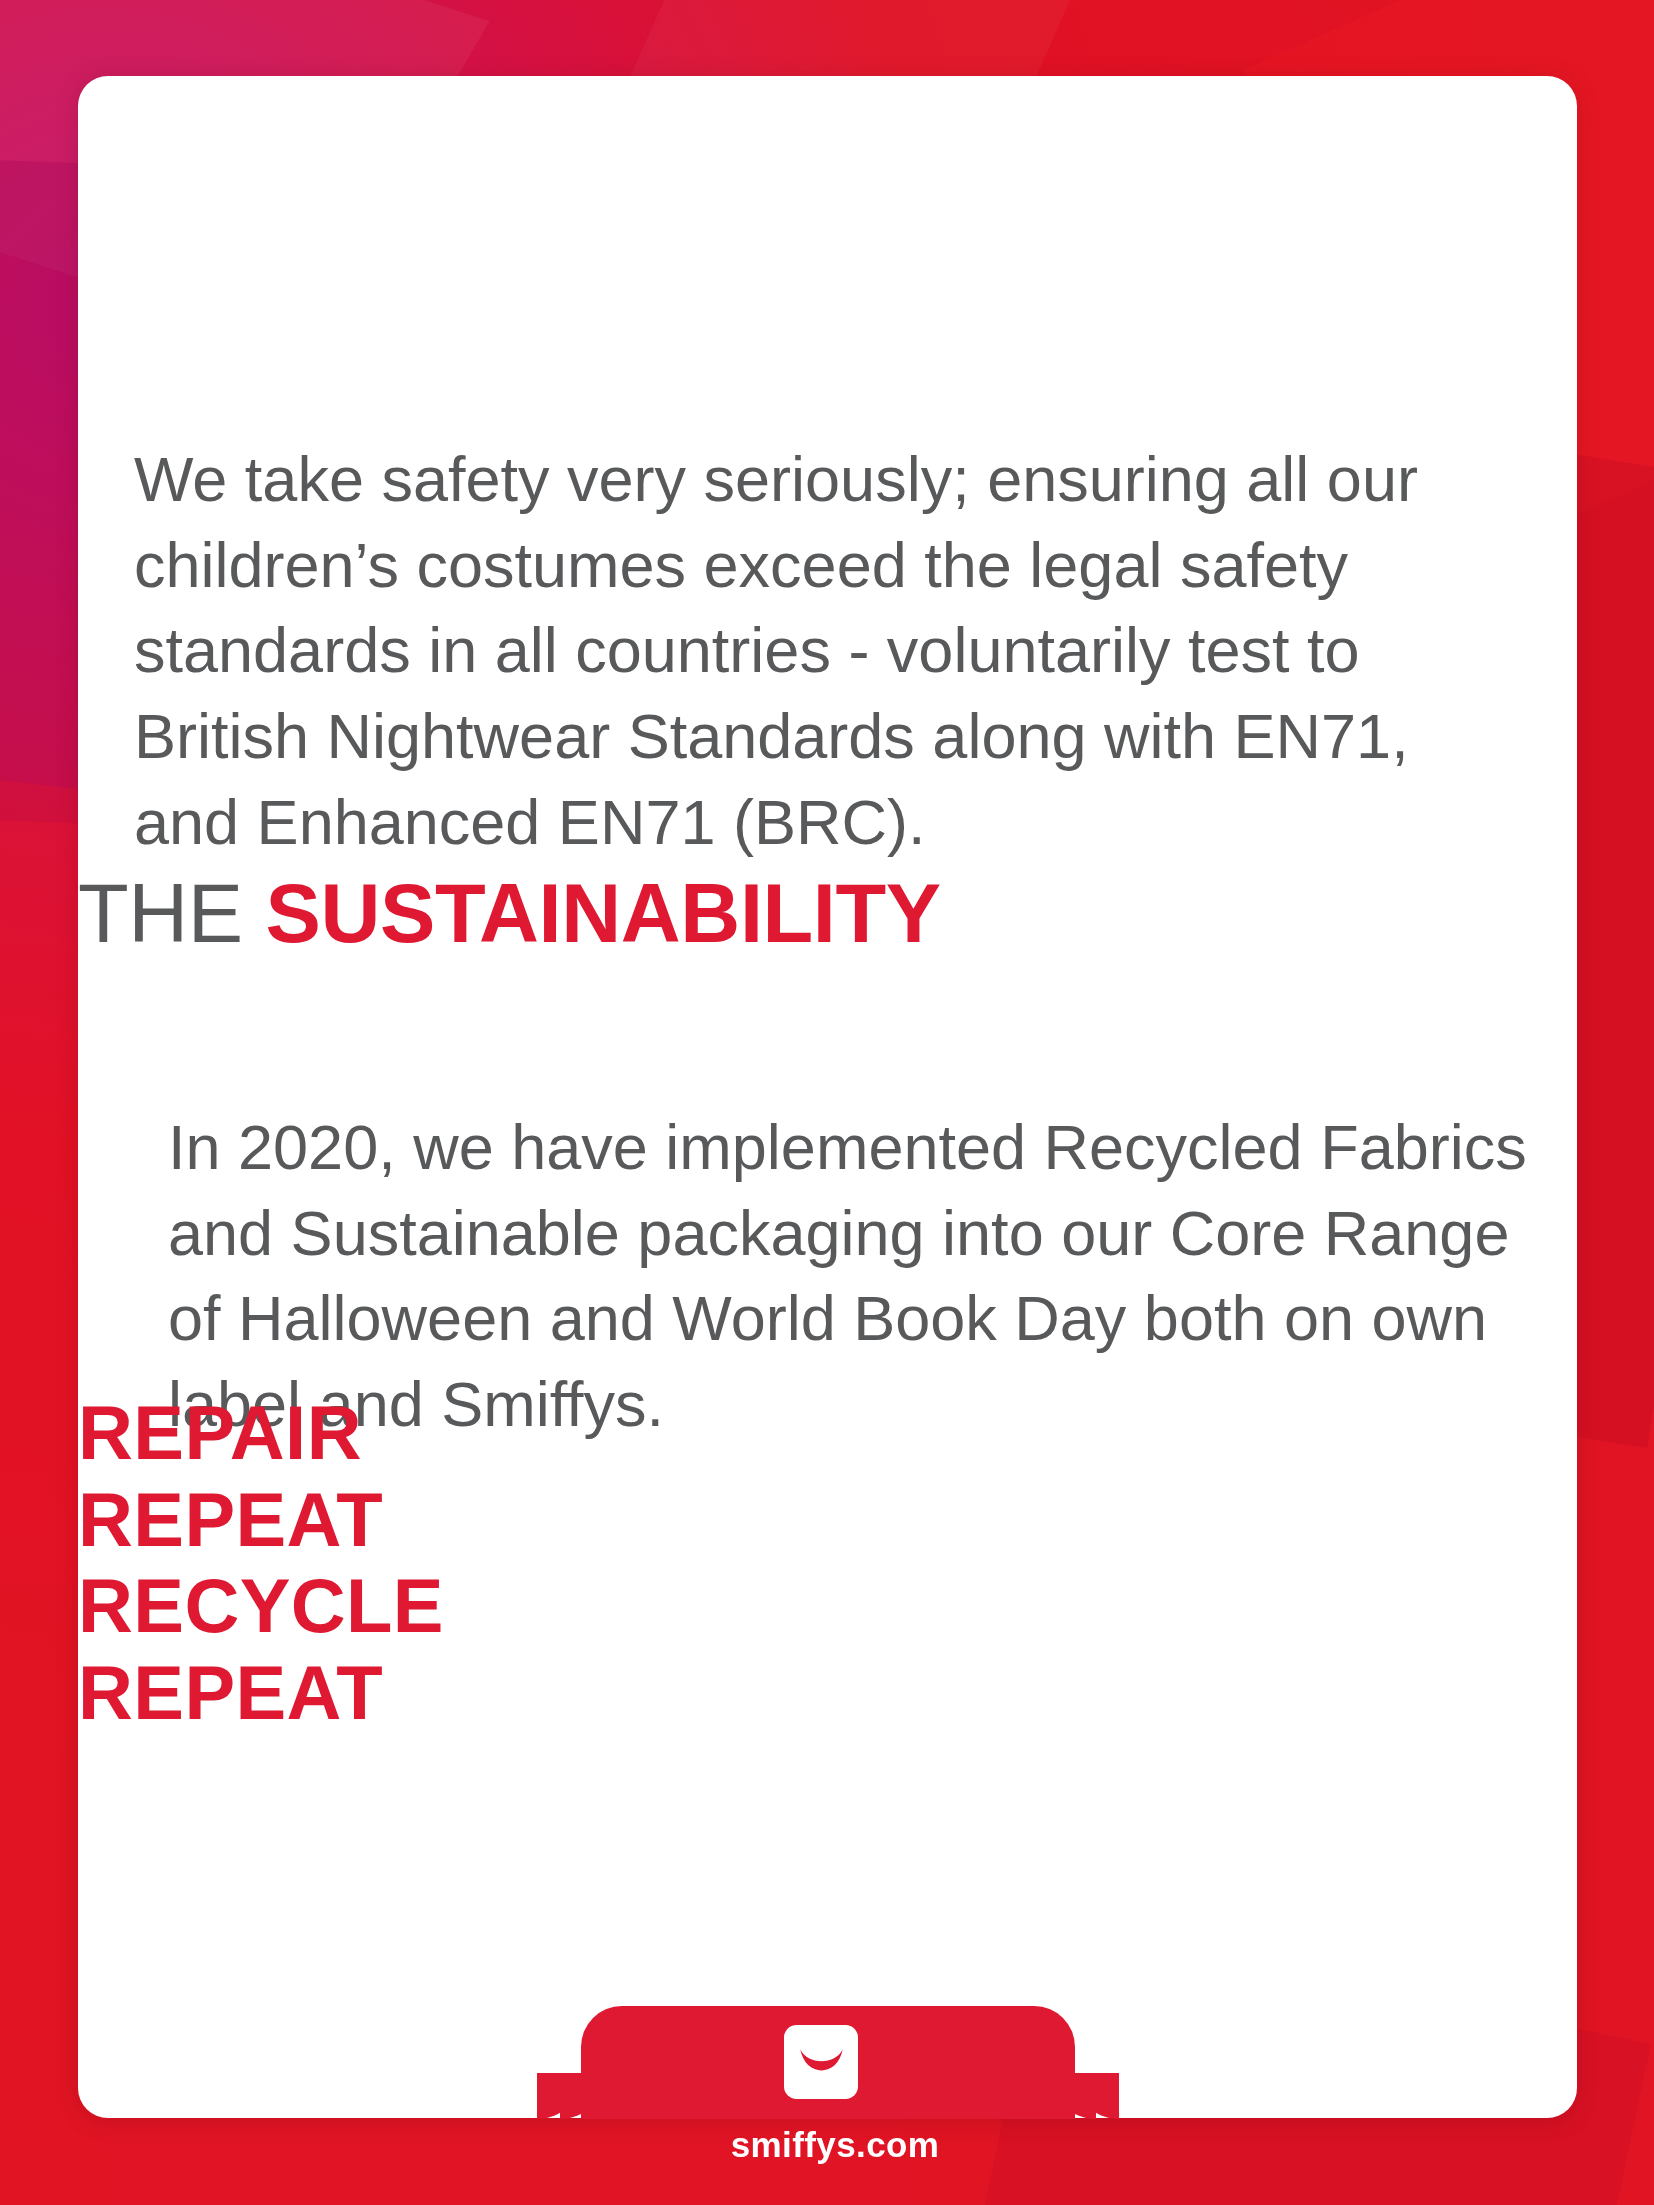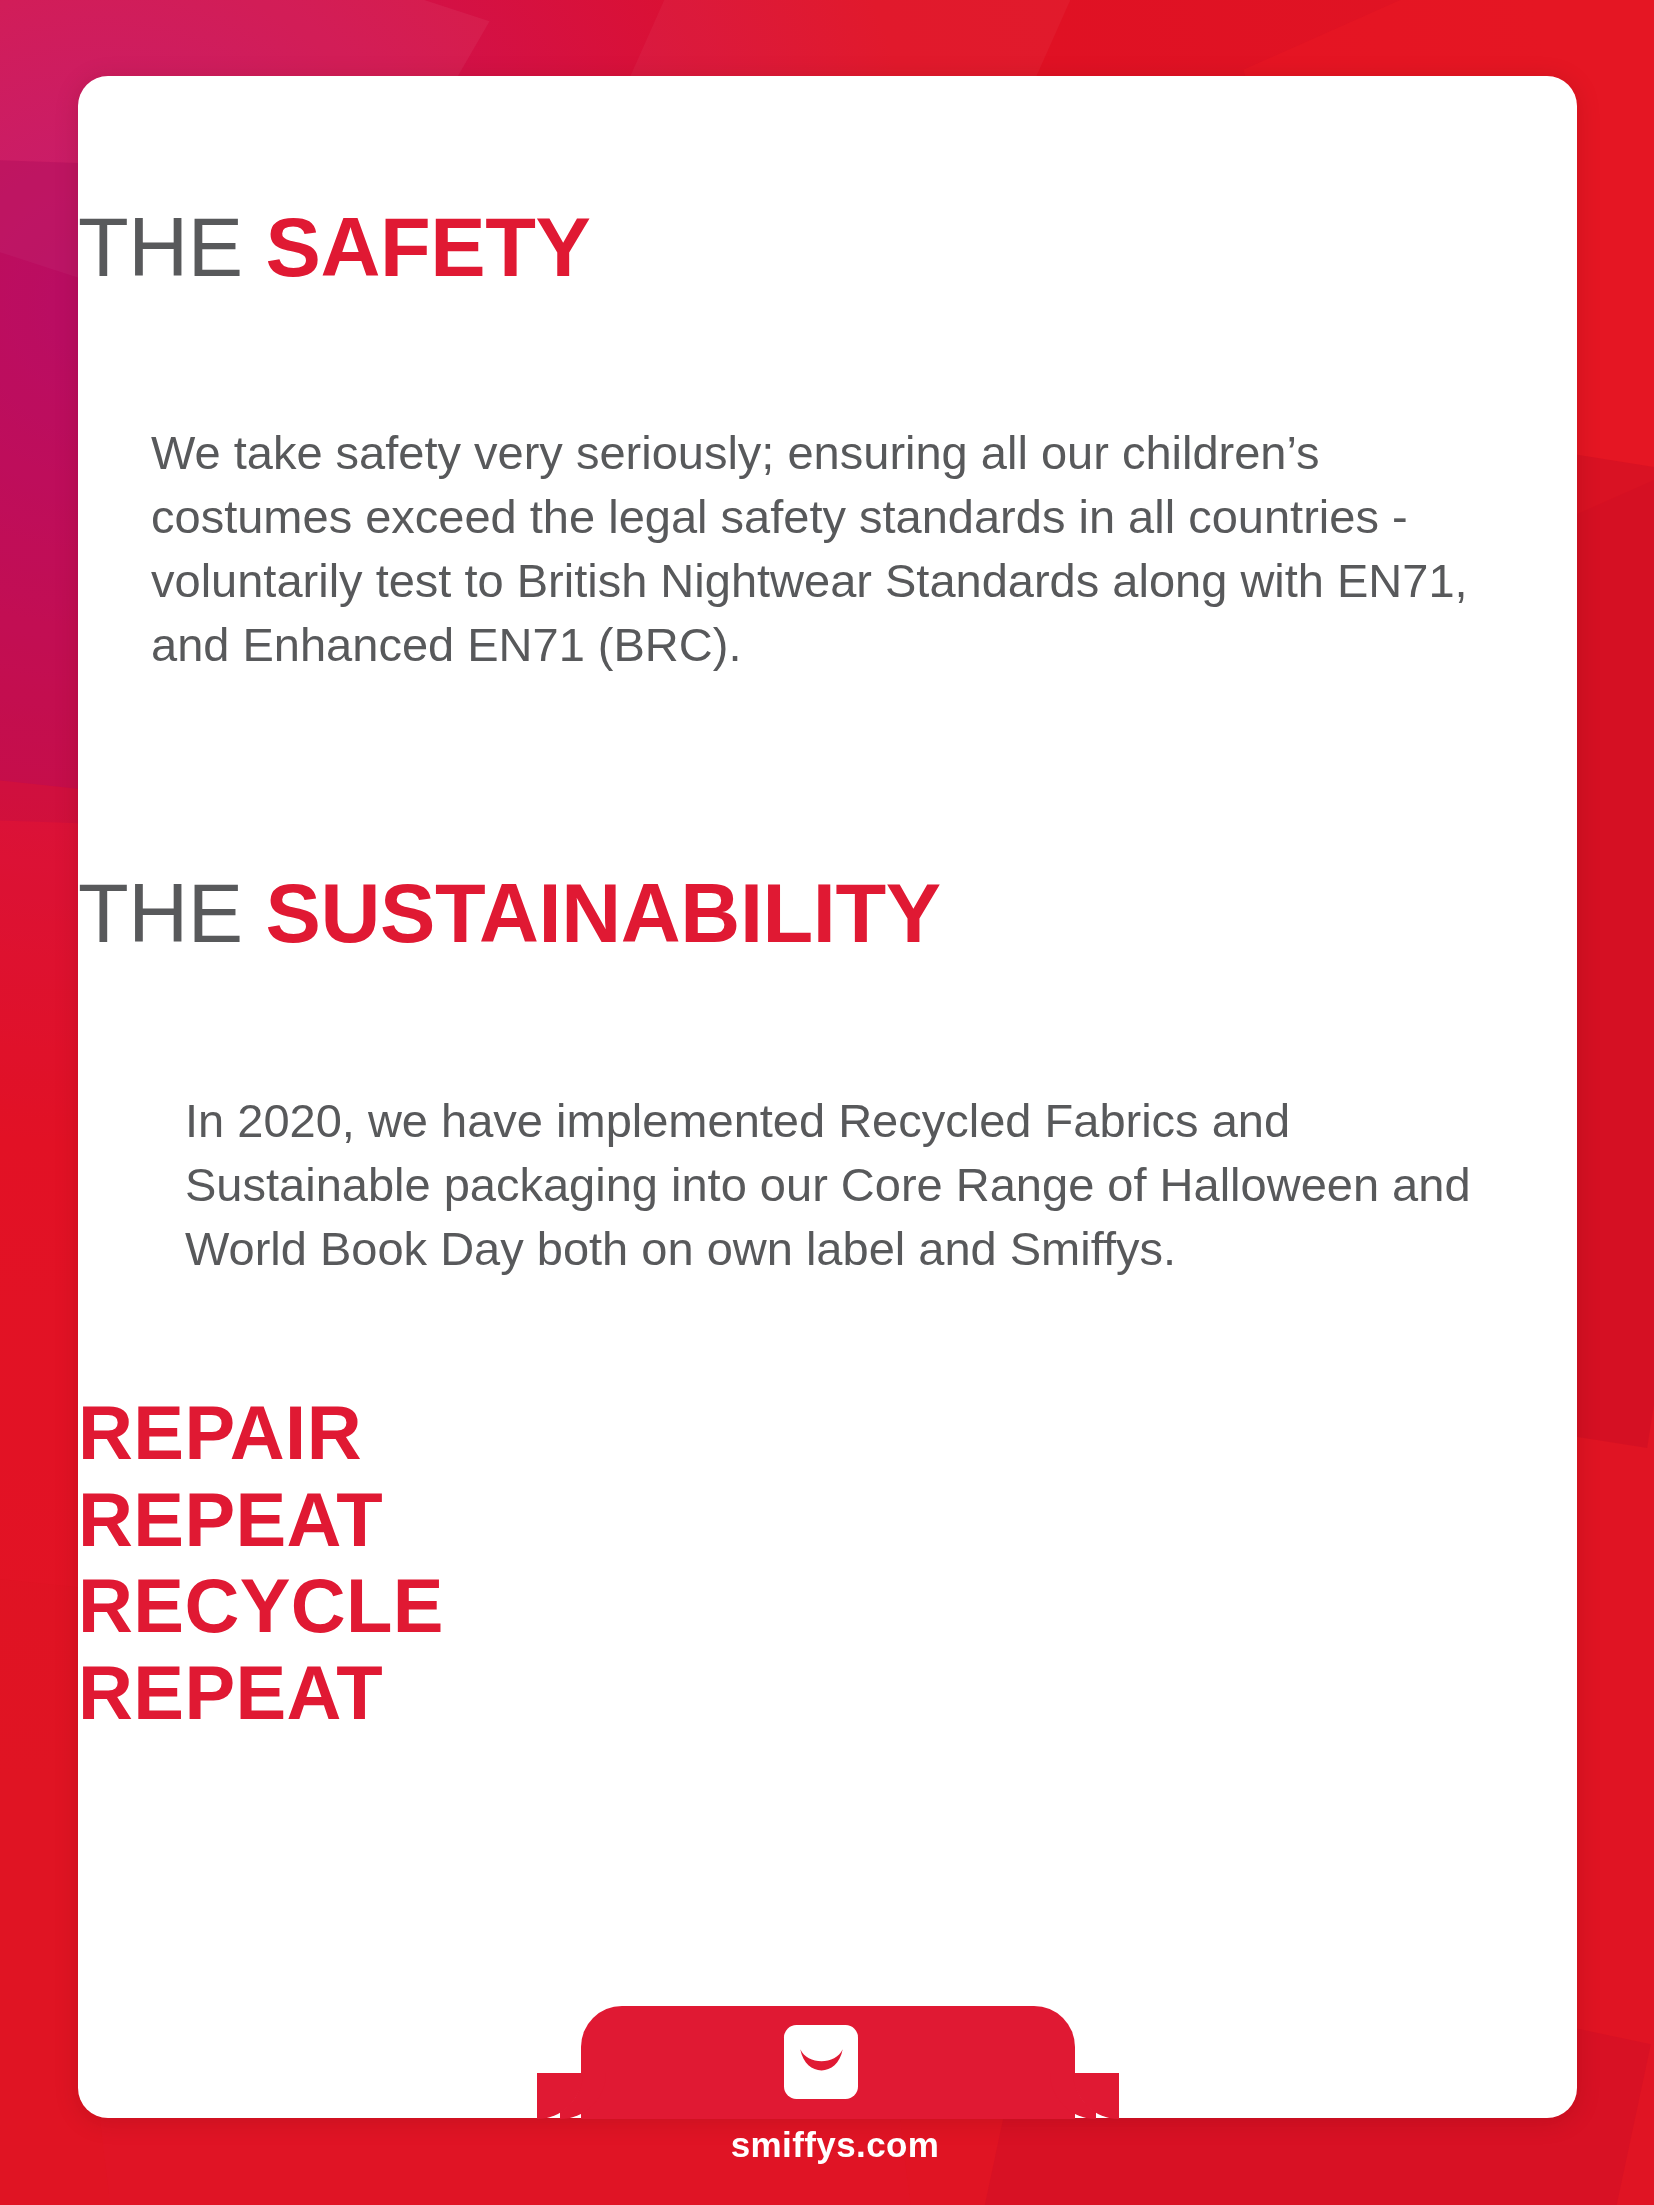--- a/index.html
+++ b/index.html
@@ -68,24 +68,24 @@
     left: 0;
     width: 100%;
     font-size: 83px;
   }
 
   .para {
     position: absolute;
     left: 0;
     width: 100%;
     color: #58595b;
-    font-size: 47px;
+    font-size: 63px;
     line-height: 1.36;
     font-weight: 400;
-    padding: 0 73px;
+    padding: 0 56px;
     box-sizing: border-box;
   }
   .para-safety { top: 298px; }
 
   .heading-sustainability {
     position: absolute;
     top: 794px;
     left: 0;
     width: 100%;
     font-size: 83px;
@@ -183,21 +183,20 @@
   <div class="shard s2"></div>
   <div class="shard s3"></div>
   <div class="shard s4"></div>
   <div class="shard s5"></div>
   <div class="shard s6"></div>
   <div class="shard s7"></div>
   <div class="shard s8"></div>
 
   <div class="card">
 
-    <h1 class="heading heading-safety"><span>THE </span><span class="accent">SAFETY</span></h1>
 
     <p class="para para-safety">We take safety very seriously; ensuring all our children’s costumes exceed the legal safety standards in all countries - voluntarily test to British Nightwear Standards along with EN71, and Enhanced EN71 (BRC).</p>
 
     <h1 class="heading heading-sustainability"><span>THE </span><span class="accent">SUSTAINABILITY</span></h1>
 
     <p class="para para-sustainability">In 2020, we have implemented Recycled Fabrics and Sustainable packaging into our Core Range of Halloween and World Book Day both on own label and Smiffys.</p>
 
     <div class="slogan">
       <div>REPAIR</div>
       <div>REPEAT</div>

